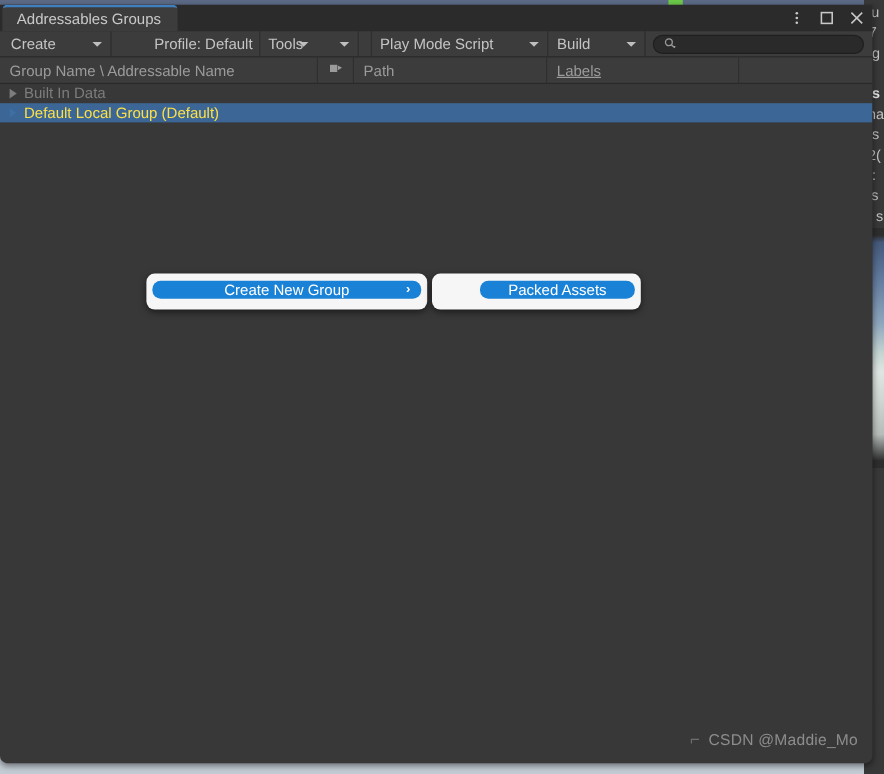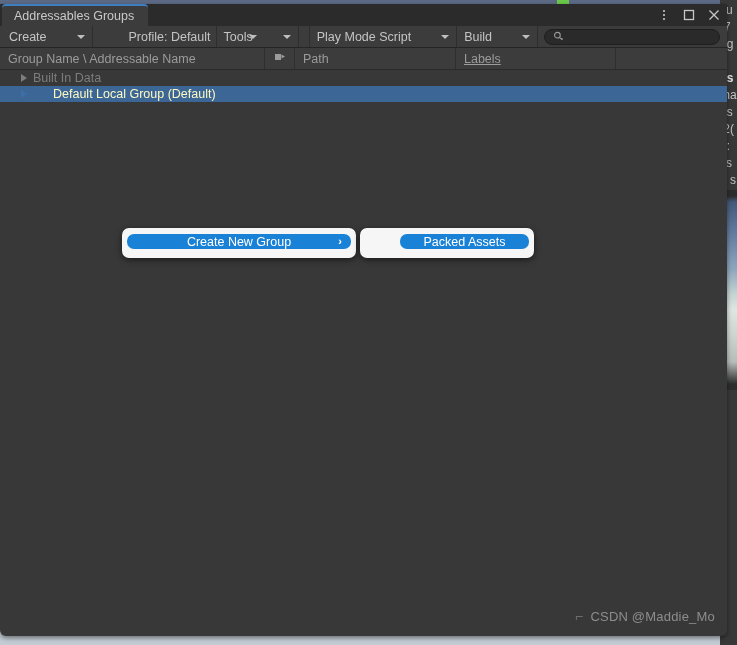--- a/index.html
+++ b/index.html
@@ -217,29 +217,28 @@
   
   #tree {
     background: #383838;
     height: 522px;
     position: relative;
   }
   .tree-row {
     height: 16px;
     display: flex;
     align-items: center;
-    padding-left: 21px;
+    padding-left: 8px;
     font-size: 12.5px;
     box-sizing: border-box;
   }
   .tree-row.disabled { color: #7d7d7d; }
   .tree-row.selected {
     background: #3b6695;
-    color: #fef9c3;
-    gap: 20px;
+    color: #fde047;
   }
   .tri {
     width: 0; height: 0;
     border-top: 4px solid transparent;
     border-bottom: 4px solid transparent;
     border-left: 6px solid currentColor;
     margin-right: 6px;
     flex: none;
   }
   .tree-row.disabled .tri { border-left-color: #7d7d7d; }

